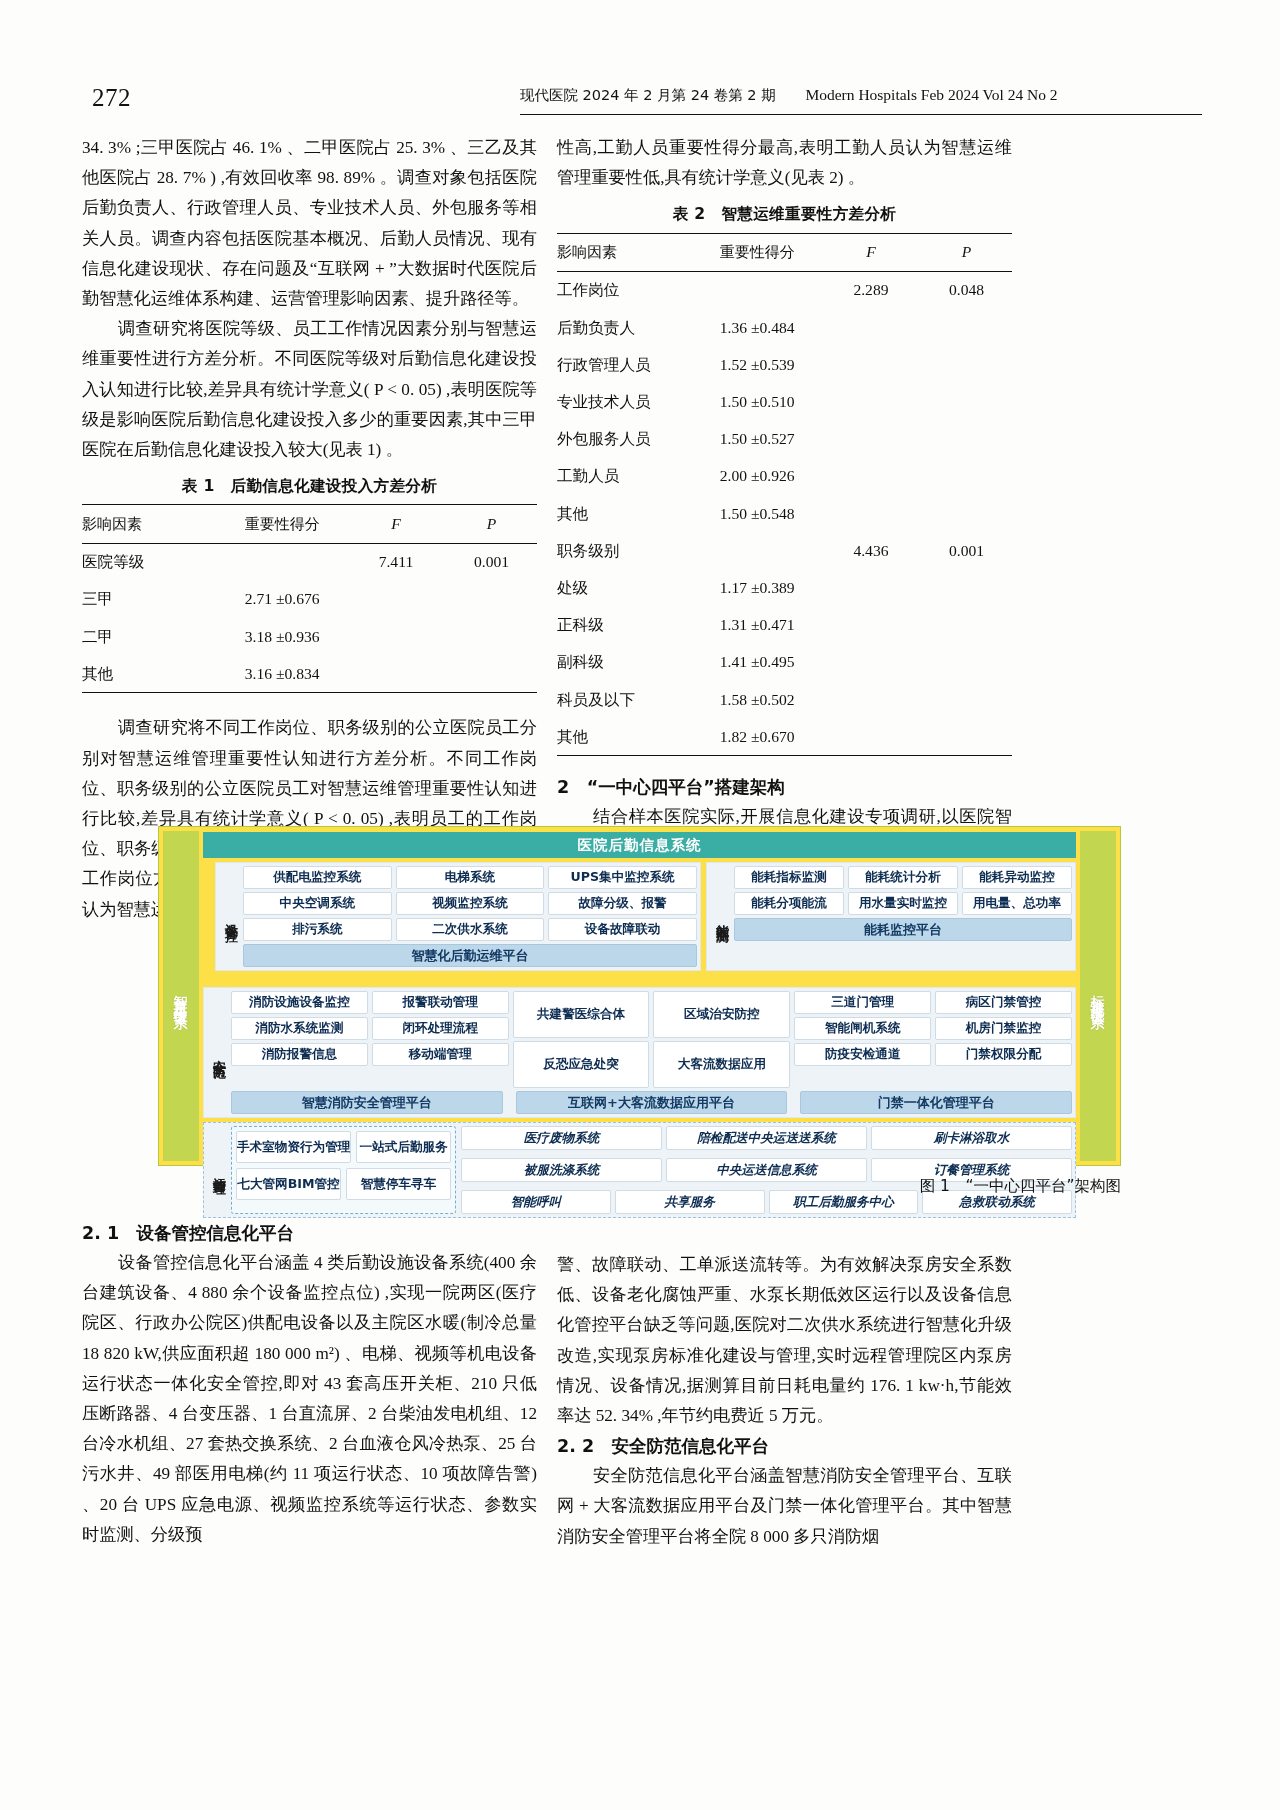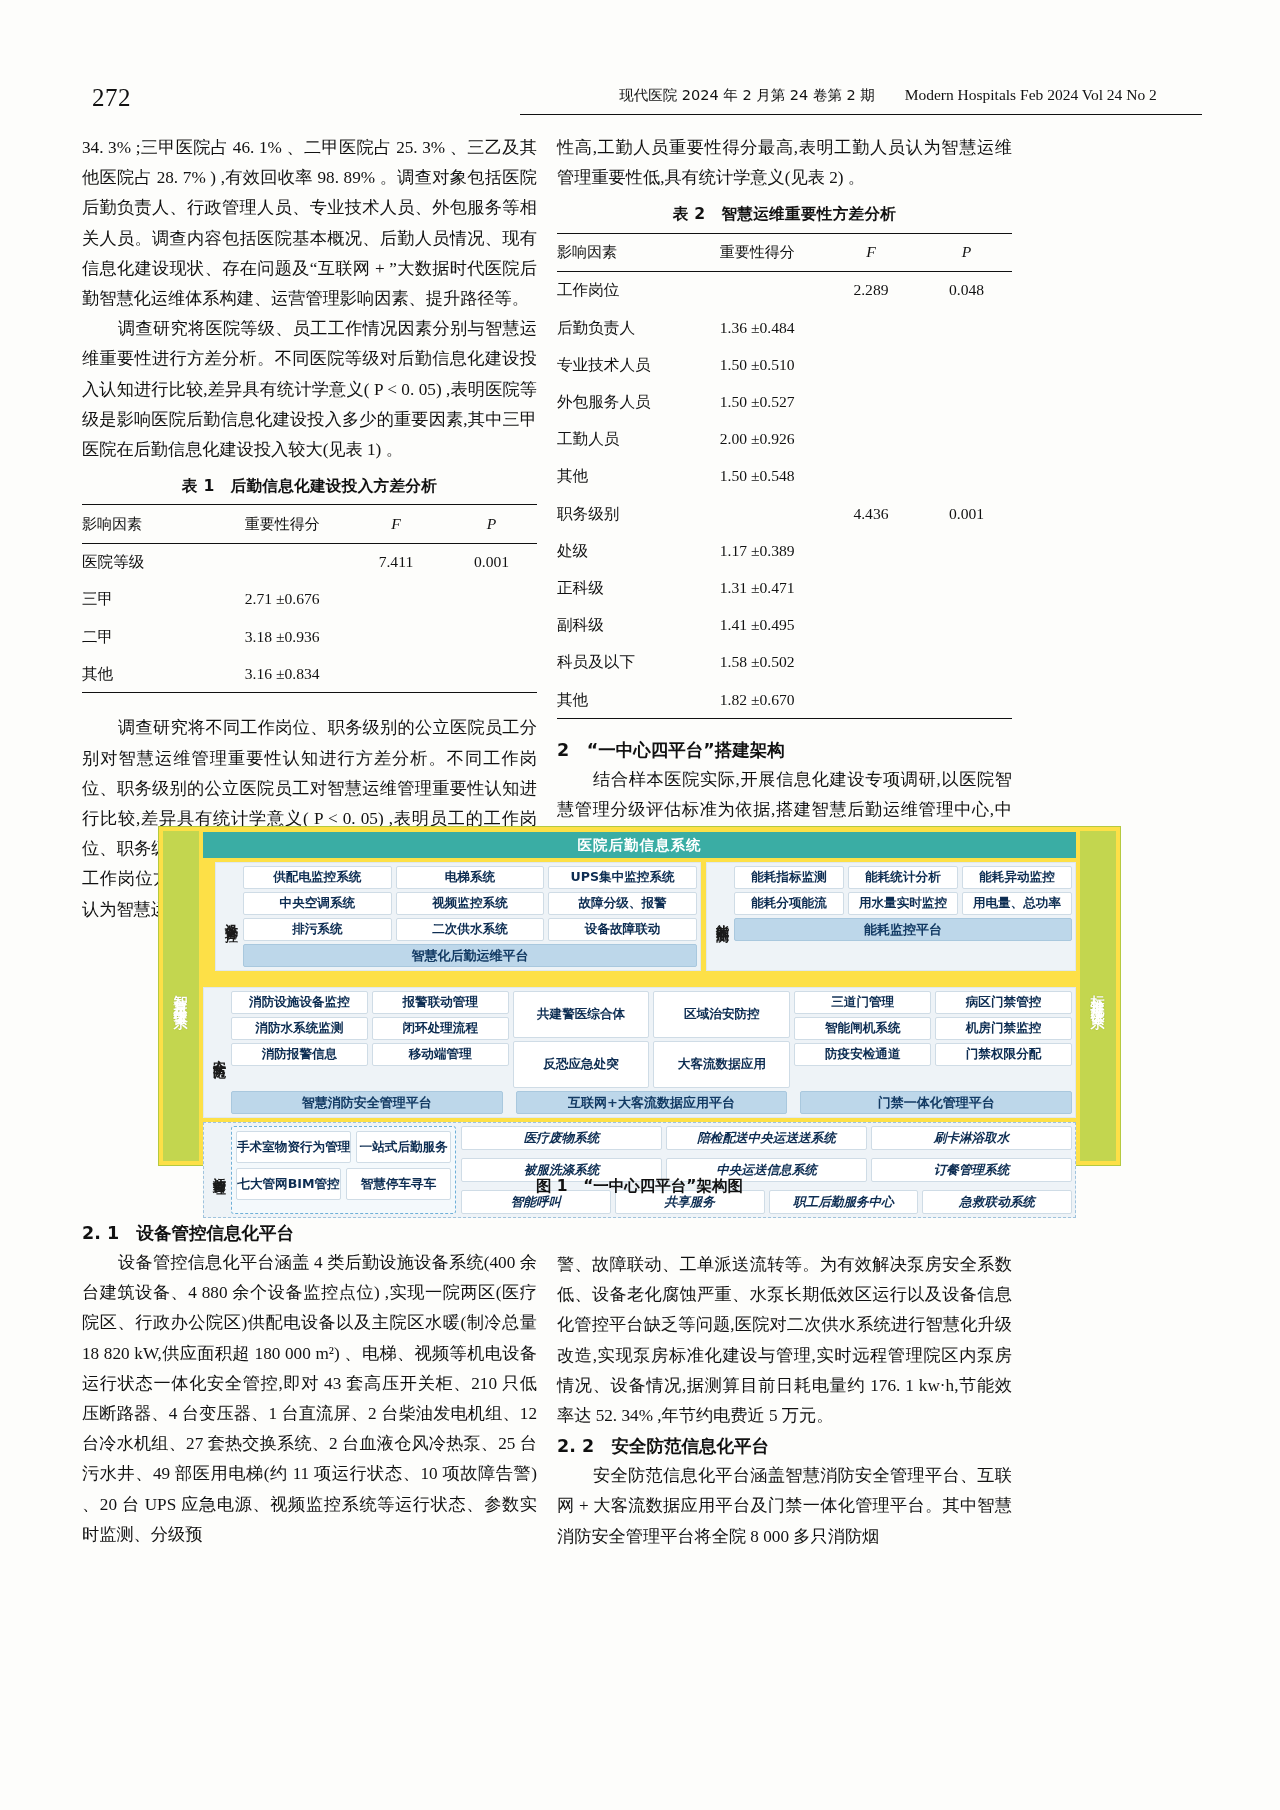--- a/index.html
+++ b/index.html
@@ -9,21 +9,21 @@
     font-family:"Liberation Serif","DejaVu Serif",serif;
     color:#111;
     position:relative;
     overflow:hidden;
   }
   .page{position:relative;width:1280px;height:1810px;padding:0;}
 
   
   .hdr{position:absolute;left:0;top:78px;width:1280px;height:50px;}
   .hdr-page{position:absolute;left:92px;top:6px;font-size:25px;letter-spacing:.5px;}
-  .hdr-right{position:absolute;left:548px;top:8px;width:680px;text-align:center;
+  .hdr-right{position:absolute;left:520px;top:8px;width:680px;text-align:left;
              font-size:15.5px;font-family:"Liberation Serif",serif;white-space:nowrap;}
   .hdr-right .cn{font-family:"DejaVu Sans","Liberation Sans",sans-serif;font-size:14.5px;}
   .hdr-rule{position:absolute;left:520px;top:36px;width:682px;height:0;
             border-top:1.6px solid #111;}
 
   
   .col{position:absolute;width:455px;font-size:17.2px;line-height:30.2px;
        text-align:justify;text-justify:inter-ideograph;}
   .col.left{left:82px;top:133px;}
   .col.right{left:557px;top:133px;}
@@ -102,23 +102,23 @@
            writing-mode:vertical-rl;letter-spacing:2px;}
   .ops-body{flex:1;display:flex;gap:5px;}
   .ops-left{flex:0 0 215px;border:1.5px dashed #6fb0d8;border-radius:3px;padding:4px;
             display:flex;flex-direction:column;gap:5px;background:#f4f9fc;}
   .ops-left .r{display:flex;gap:5px;}
   .ops-left .cell{flex:1;height:30px;}
   .ops-right{flex:1;display:flex;flex-direction:column;gap:8px;font-style:italic;}
   .ops-right .r{display:flex;gap:4px;}
   .ops-right .cell{flex:1;height:22px;}
 
-  .fig-cap{position:absolute;left:158px;top:1176px;width:963px;text-align:center;
+  .fig-cap{position:absolute;left:158px;top:1176px;width:963px;text-align:right;
            font-family:"DejaVu Sans","Liberation Sans",sans-serif;
-           font-weight:bold;font-size:15.5px;}
+           font-weight:normal;font-size:15.5px;}
 </style>
 </head>
 <body>
 
 <div class="page">
 
   <div class="hdr">
     <div class="hdr-page">272</div>
     <div class="hdr-right">
       <span class="cn">现代医院 2024 年 2 月第 24 卷第 2 期</span>
@@ -197,20 +197,26 @@
               <td class="c-f" style="font-style: normal;">2.289</td>
               <td class="c-p" style="font-style: normal;">0.048</td>
             </tr>
             <tr>
               <td class="c-name sub">后勤负责人</td>
               <td class="c-score">1.36 ±0.484</td>
               <td class="c-f" style="font-style: normal;"></td>
               <td class="c-p" style="font-style: normal;"></td>
             </tr>
             <tr>
+              <td class="c-name sub">行政管理人员</td>
+              <td class="c-score">1.52 ±0.539</td>
+              <td class="c-f" style="font-style: normal;"></td>
+              <td class="c-p" style="font-style: normal;"></td>
+            </tr>
+            <tr>
               <td class="c-name sub">专业技术人员</td>
               <td class="c-score">1.50 ±0.510</td>
               <td class="c-f" style="font-style: normal;"></td>
               <td class="c-p" style="font-style: normal;"></td>
             </tr>
             <tr>
               <td class="c-name sub">外包服务人员</td>
               <td class="c-score">1.50 ±0.527</td>
               <td class="c-f" style="font-style: normal;"></td>
               <td class="c-p" style="font-style: normal;"></td>

